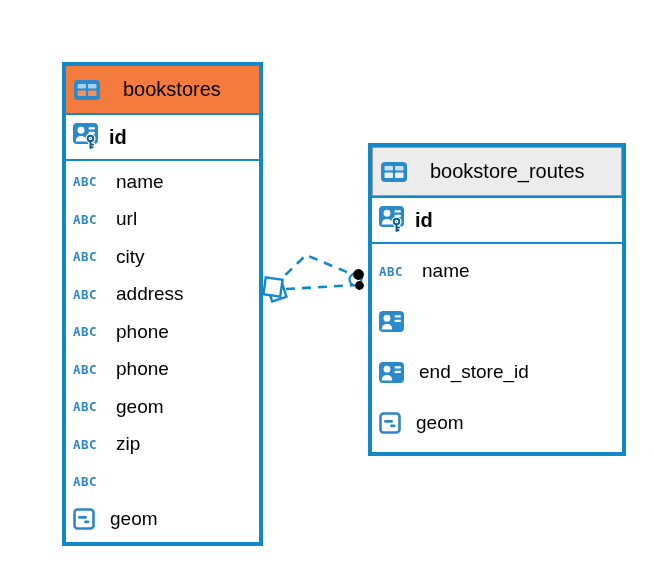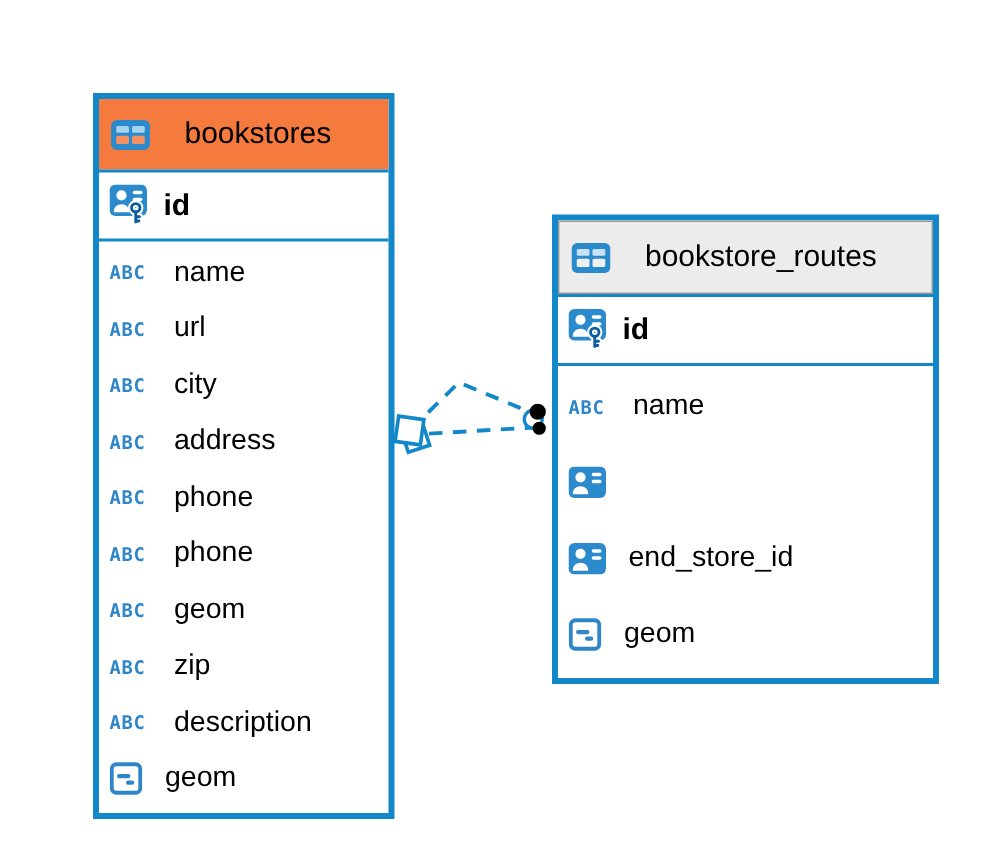--- a/index.html
+++ b/index.html
@@ -99,21 +99,20 @@
       <div class="col-row">
         <span class="icon abc">ABC</span>
         <span>geom</span>
       </div>
       <div class="col-row">
         <span class="icon abc">ABC</span>
         <span>zip</span>
       </div>
       <div class="col-row">
         <span class="icon abc">ABC</span>
-        <span>description</span>
       </div>
       <div class="col-row">
         <span class="icon">
           <svg width="22" height="22" viewBox="0 0 22 22">
             <rect x="1.5" y="1.5" width="19" height="19" rx="3" fill="#fff" stroke="#2E86C8" stroke-width="2.6"></rect>
             <rect x="5" y="8" width="9" height="2.8" rx="1.4" fill="#2E86C8"></rect>
             <rect x="11" y="12.4" width="5.5" height="2.8" rx="1.4" fill="#2E86C8"></rect>
           </svg>
         </span>
         <span>geom</span>

